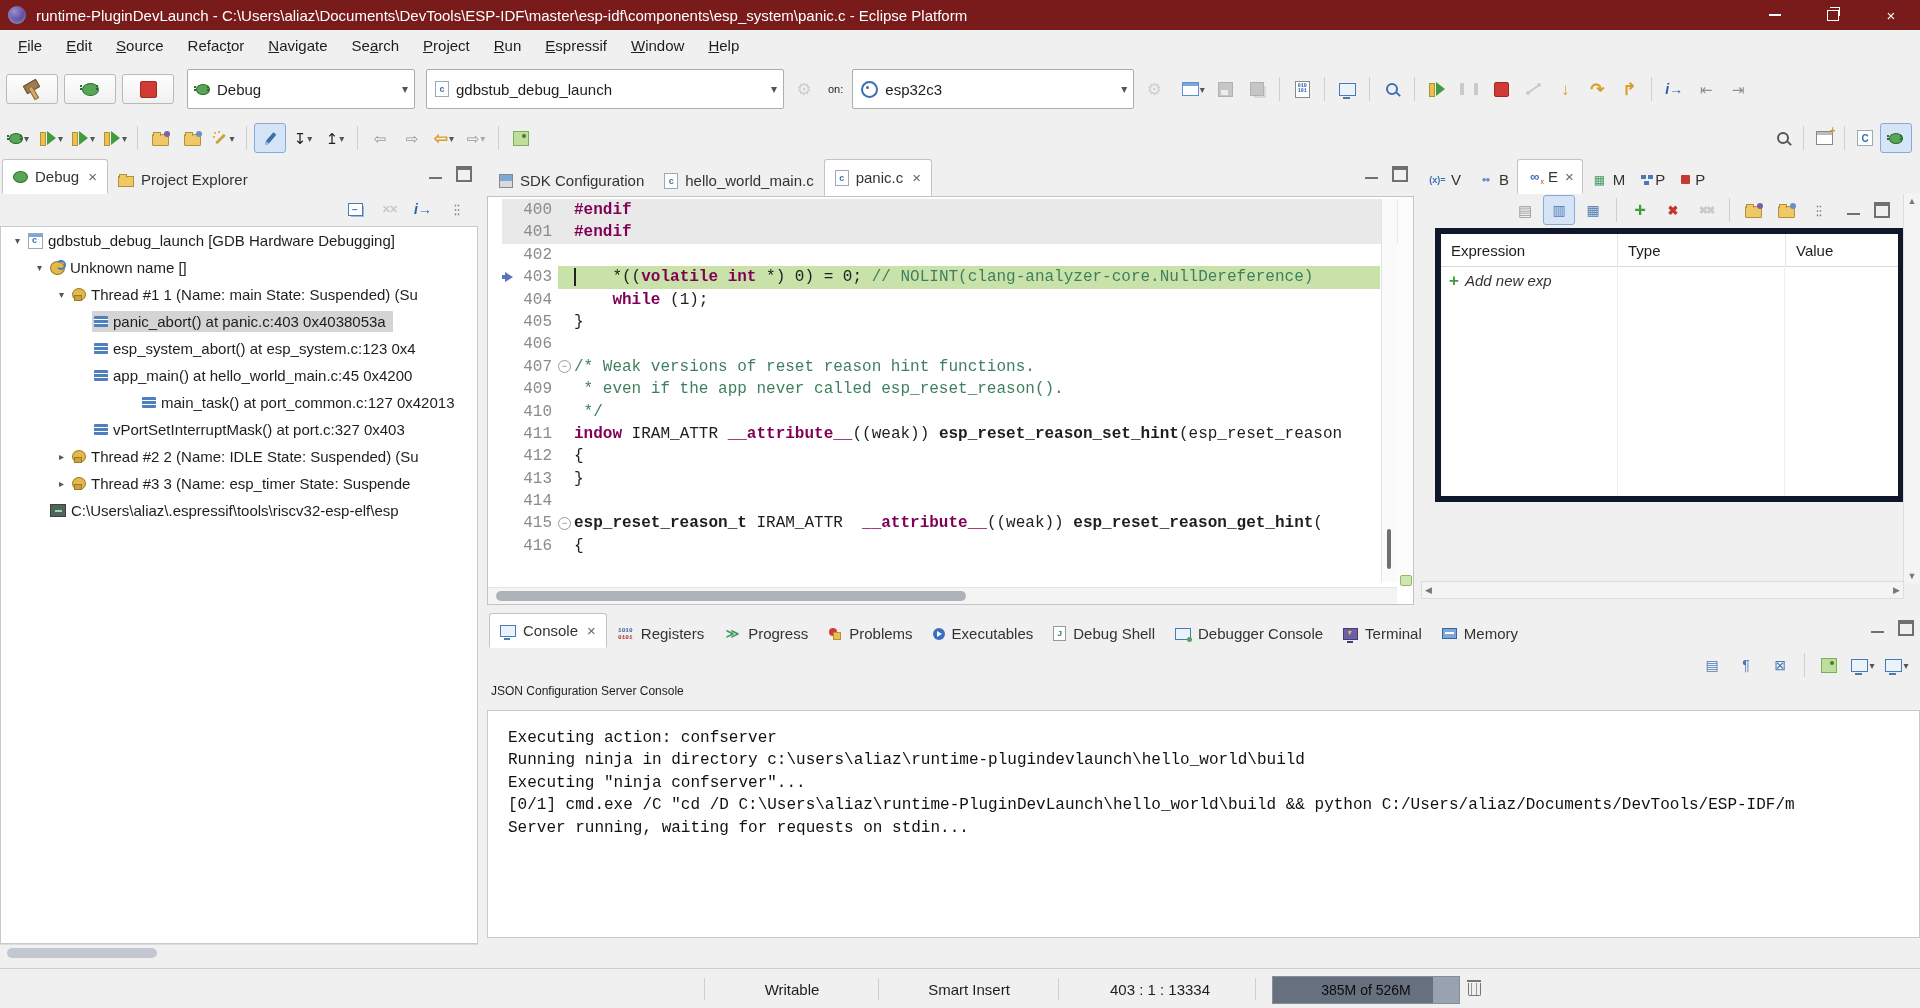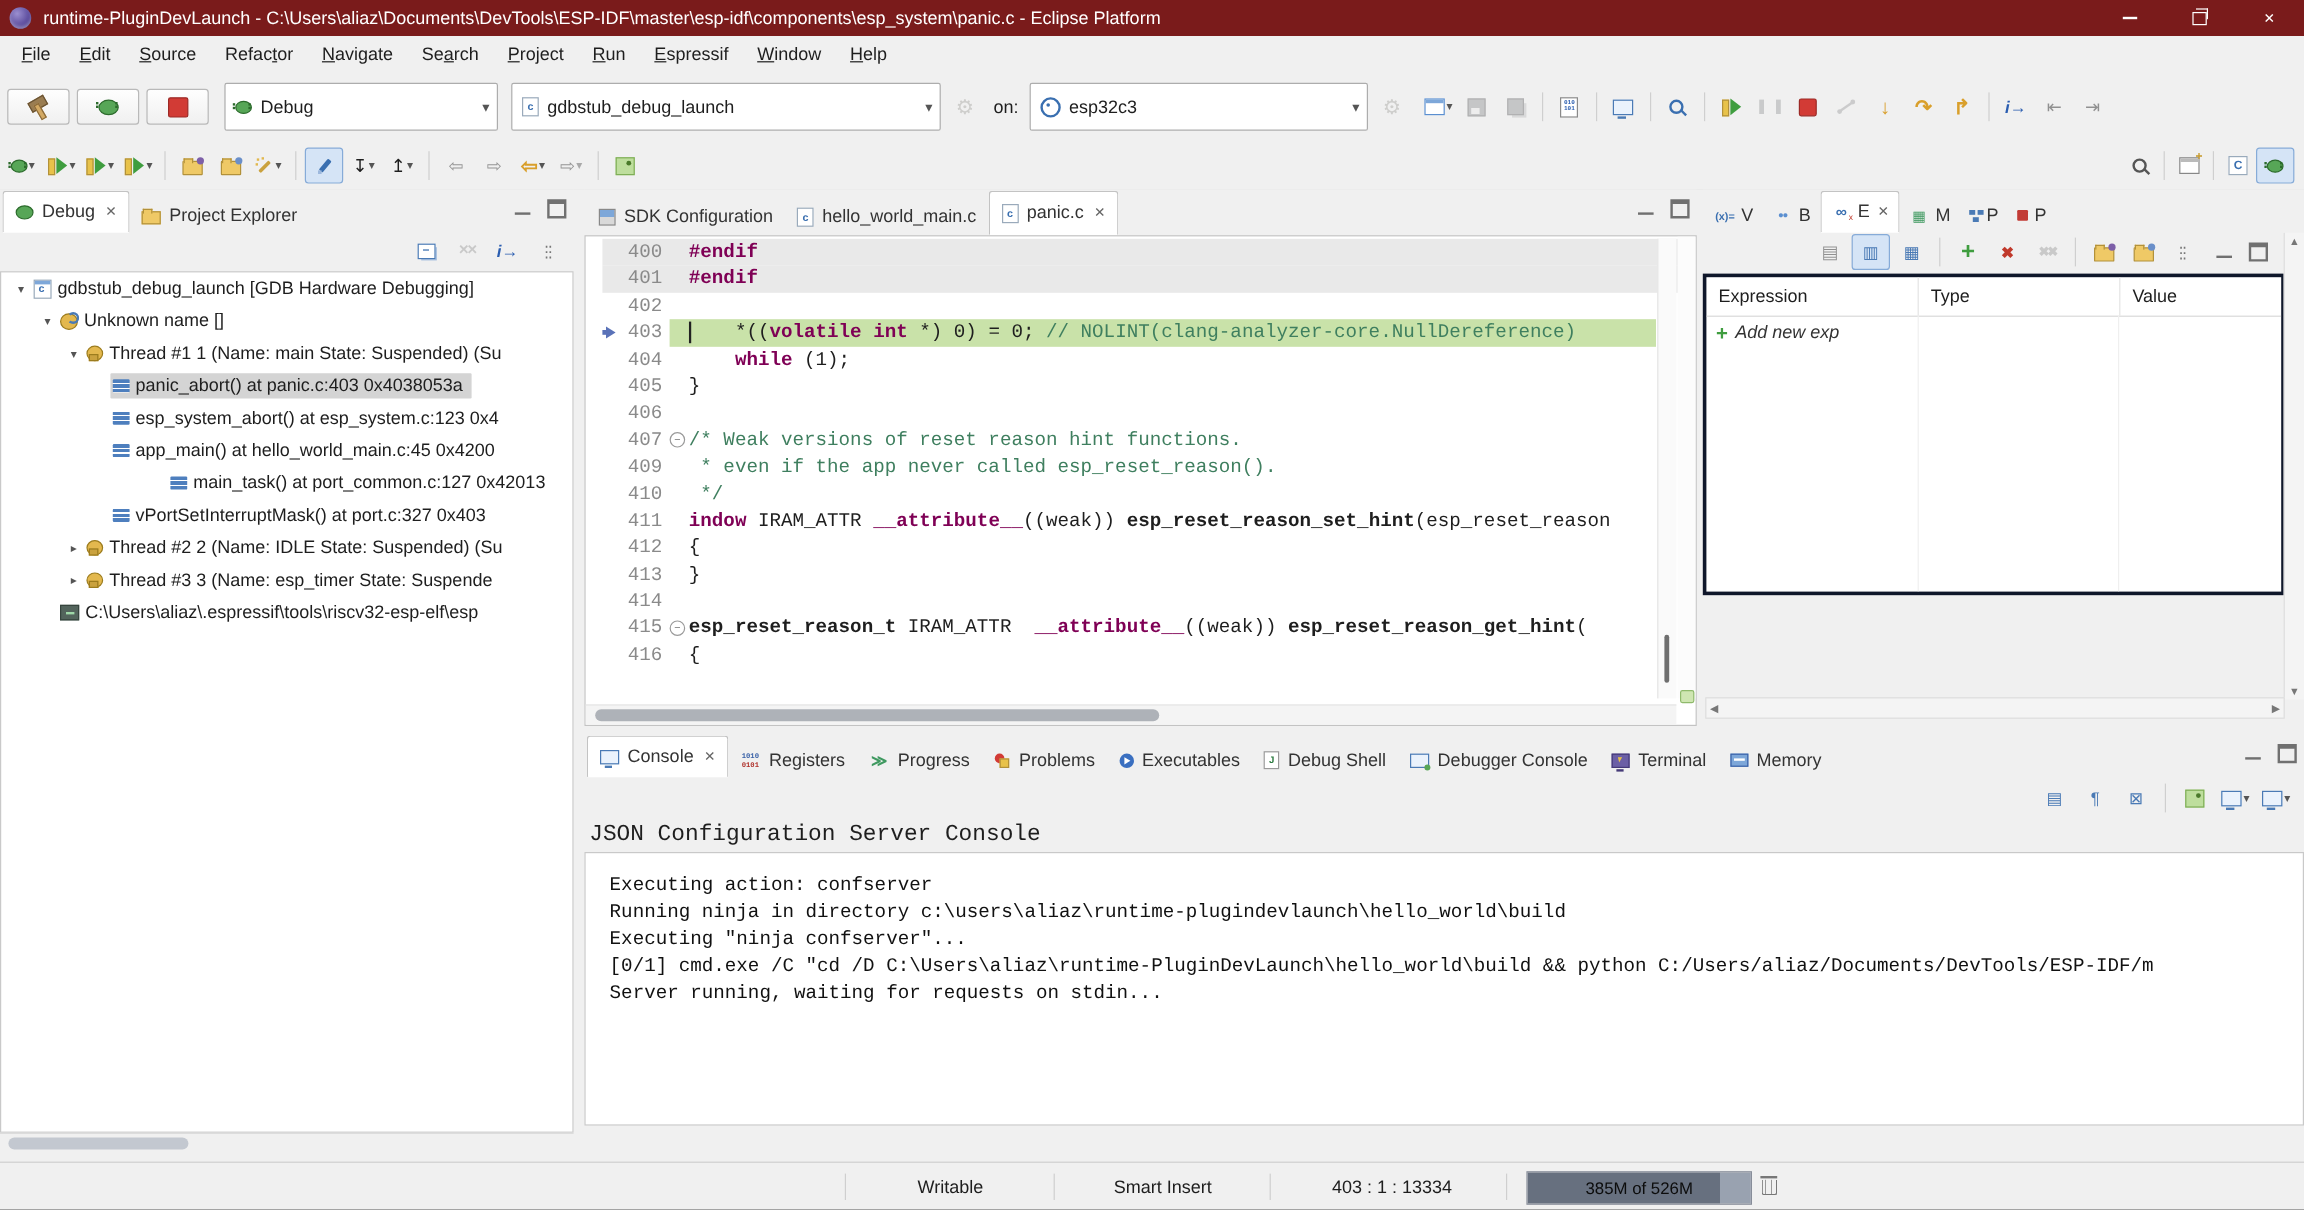--- a/index.html
+++ b/index.html
@@ -22,21 +22,21 @@
   
   .tb1{height:58px;display:flex;align-items:center;padding:0 6px;gap:5px;background:#f0f0f0;}
   .tb2{height:40px;display:flex;align-items:center;padding:0 4px;background:#f0f0f0;border-bottom:1px solid #dadada;position:relative;}
   .bigbtn{width:48px;height:40px;border:1px solid #b9b9b9;border-radius:3px;background:linear-gradient(#fefefe,#f0f0f0);
           display:flex;align-items:center;justify-content:center;flex:none;}
   .combo{height:38px;background:#fff;border:1px solid #adadad;border-radius:2px;display:flex;align-items:center;
          padding:0 6px 0 8px;gap:7px;font-size:15px;flex:none;}
   .cval{flex:1;white-space:nowrap;overflow:hidden;}
   .dda{font-size:10px;color:#555;margin-left:1px;}
   .dda.big{font-size:12px;}
-  .onlbl{font-size:15px;margin:0 4px;}
+  .onlbl{font-size:11px;margin:0 4px;}
   .ti{min-width:28px;height:28px;display:flex;align-items:center;justify-content:center;border-radius:3px;flex:none;padding:0 1px;}
   .ti.sel{background:#d5e4f6;border:1px solid #86abd8;}
   .ti.dis{opacity:.45;filter:grayscale(.9);}
   .tsep{width:1px;height:24px;background:#cfcfcf;margin:0 5px;flex:none;}
   .gl{display:inline-flex;align-items:center;justify-content:center;font-size:15px;line-height:1;}
   .gold{color:#d99f2b;font-weight:bold;font-size:17px;}
   .red{color:#c0392b;font-weight:bold;font-size:13px;}
   .plus{color:#3f9d3f;font-weight:bold;font-size:20px;}
   .xx{font-size:11px;color:#9a9a9a;font-weight:bold;letter-spacing:-2px;}
   .blue{color:#4a7ab5;font-size:14px;}
@@ -191,35 +191,35 @@
   .b{font-weight:bold;}
   .evsb{position:absolute;right:16px;top:2px;bottom:22px;width:15px;border-left:1px solid #e4e4e4;background:#fafafa;}
   .evthumb{position:absolute;left:5px;top:330px;width:4px;height:40px;background:#6f6f6f;border-radius:2px;}
   .eruler{position:absolute;right:0;top:0;bottom:22px;width:15px;background:#fcfcfc;}
   .eann{position:absolute;left:2px;top:378px;width:10px;height:9px;background:#cfe6b2;border:1px solid #8fba6b;border-radius:2px;}
   .ehsb{position:absolute;left:0;right:16px;bottom:0;height:16px;background:#f4f4f4;border-top:1px solid #e4e4e4;}
   .ehthumb{position:absolute;left:8px;top:3px;width:470px;height:10px;background:#aeb2b8;border-radius:5px;}
   
   .xtabs .vtab{padding:0 8px;gap:5px;}
   .xbar{height:32px;display:flex;align-items:center;justify-content:flex-end;padding-right:30px;gap:3px;}
-  .xtable{position:absolute;left:0;right:16px;top:70px;height:262px;background:#fff;border:3px solid #0f172a;overflow:hidden;}
+  .xtable{position:absolute;left:16px;right:16px;top:70px;height:262px;background:#fff;border:6px solid #0f172a;overflow:hidden;}
   .xhead{height:32px;display:flex;border-bottom:1px solid #d9d9d9;font-size:15px;align-items:center;}
   .xcol{padding-left:10px;height:100%;display:flex;align-items:center;border-right:1px solid #e4e4e4;}
   .xrow{height:27px;display:flex;align-items:center;font-size:15px;padding-left:8px;gap:6px;}
   .addplus{color:#3f9d3f;font-weight:bold;font-size:17px;}
   .addtxt{font-style:italic;color:#333;}
   .xcolline{position:absolute;top:32px;bottom:0;width:1px;background:#efefef;}
   .xvsb{position:absolute;right:0;top:36px;bottom:22px;width:16px;background:#f4f4f4;border-left:1px solid #ddd;
         display:flex;flex-direction:column;justify-content:space-between;align-items:center;font-size:9px;color:#777;padding:2px 0;}
   .xhsb{position:absolute;left:2px;right:16px;bottom:6px;height:16px;background:#f4f4f4;border:1px solid #ddd;
         display:flex;justify-content:space-between;align-items:center;font-size:9px;color:#777;padding:0 3px;}
   
   .ctabs .vtab{gap:7px;}
   .cbar{height:34px;display:flex;align-items:center;justify-content:flex-end;padding-right:8px;gap:4px;}
-  .clabel{font-size:19px;padding:2px 0 4px 4px;font-family:Liberation Mono, monospace;}
+  .clabel{font-size:12px;padding:2px 0 4px 4px;}
   .carea{position:absolute;left:0;right:0;top:98px;height:226px;background:#fff;border:1px solid #c9c9c9;overflow:hidden;}
   .carea pre{margin:12px;padding:4px 8px;font:16px/22.4px "Liberation Mono","DejaVu Sans Mono",monospace;color:#111;}
   
   .statusbar{position:absolute;left:0;top:968px;width:1920px;height:40px;background:#f0f0f0;border-top:1px solid #cfcfcf;font-size:15px;}
   .sb{position:absolute;top:0;height:40px;display:flex;align-items:center;justify-content:center;}
   .ssep{position:absolute;top:9px;width:1px;height:22px;background:#cfcfcf;}
   .heap{position:absolute;left:1272px;top:7px;width:186px;height:26px;border:1px solid #878d99;
         background:linear-gradient(90deg,#67707f 0 86%,#99a2b0 86%);display:flex;align-items:center;justify-content:center;color:#0c0c0c;font-size:14px;}
   .trash{position:absolute;left:1468px;top:11px;width:13px;height:17px;}
   .trash::before{content:"";position:absolute;left:0;top:3px;width:11px;height:12px;border:1.5px solid #777;border-top:none;border-radius:0 0 2px 2px;

